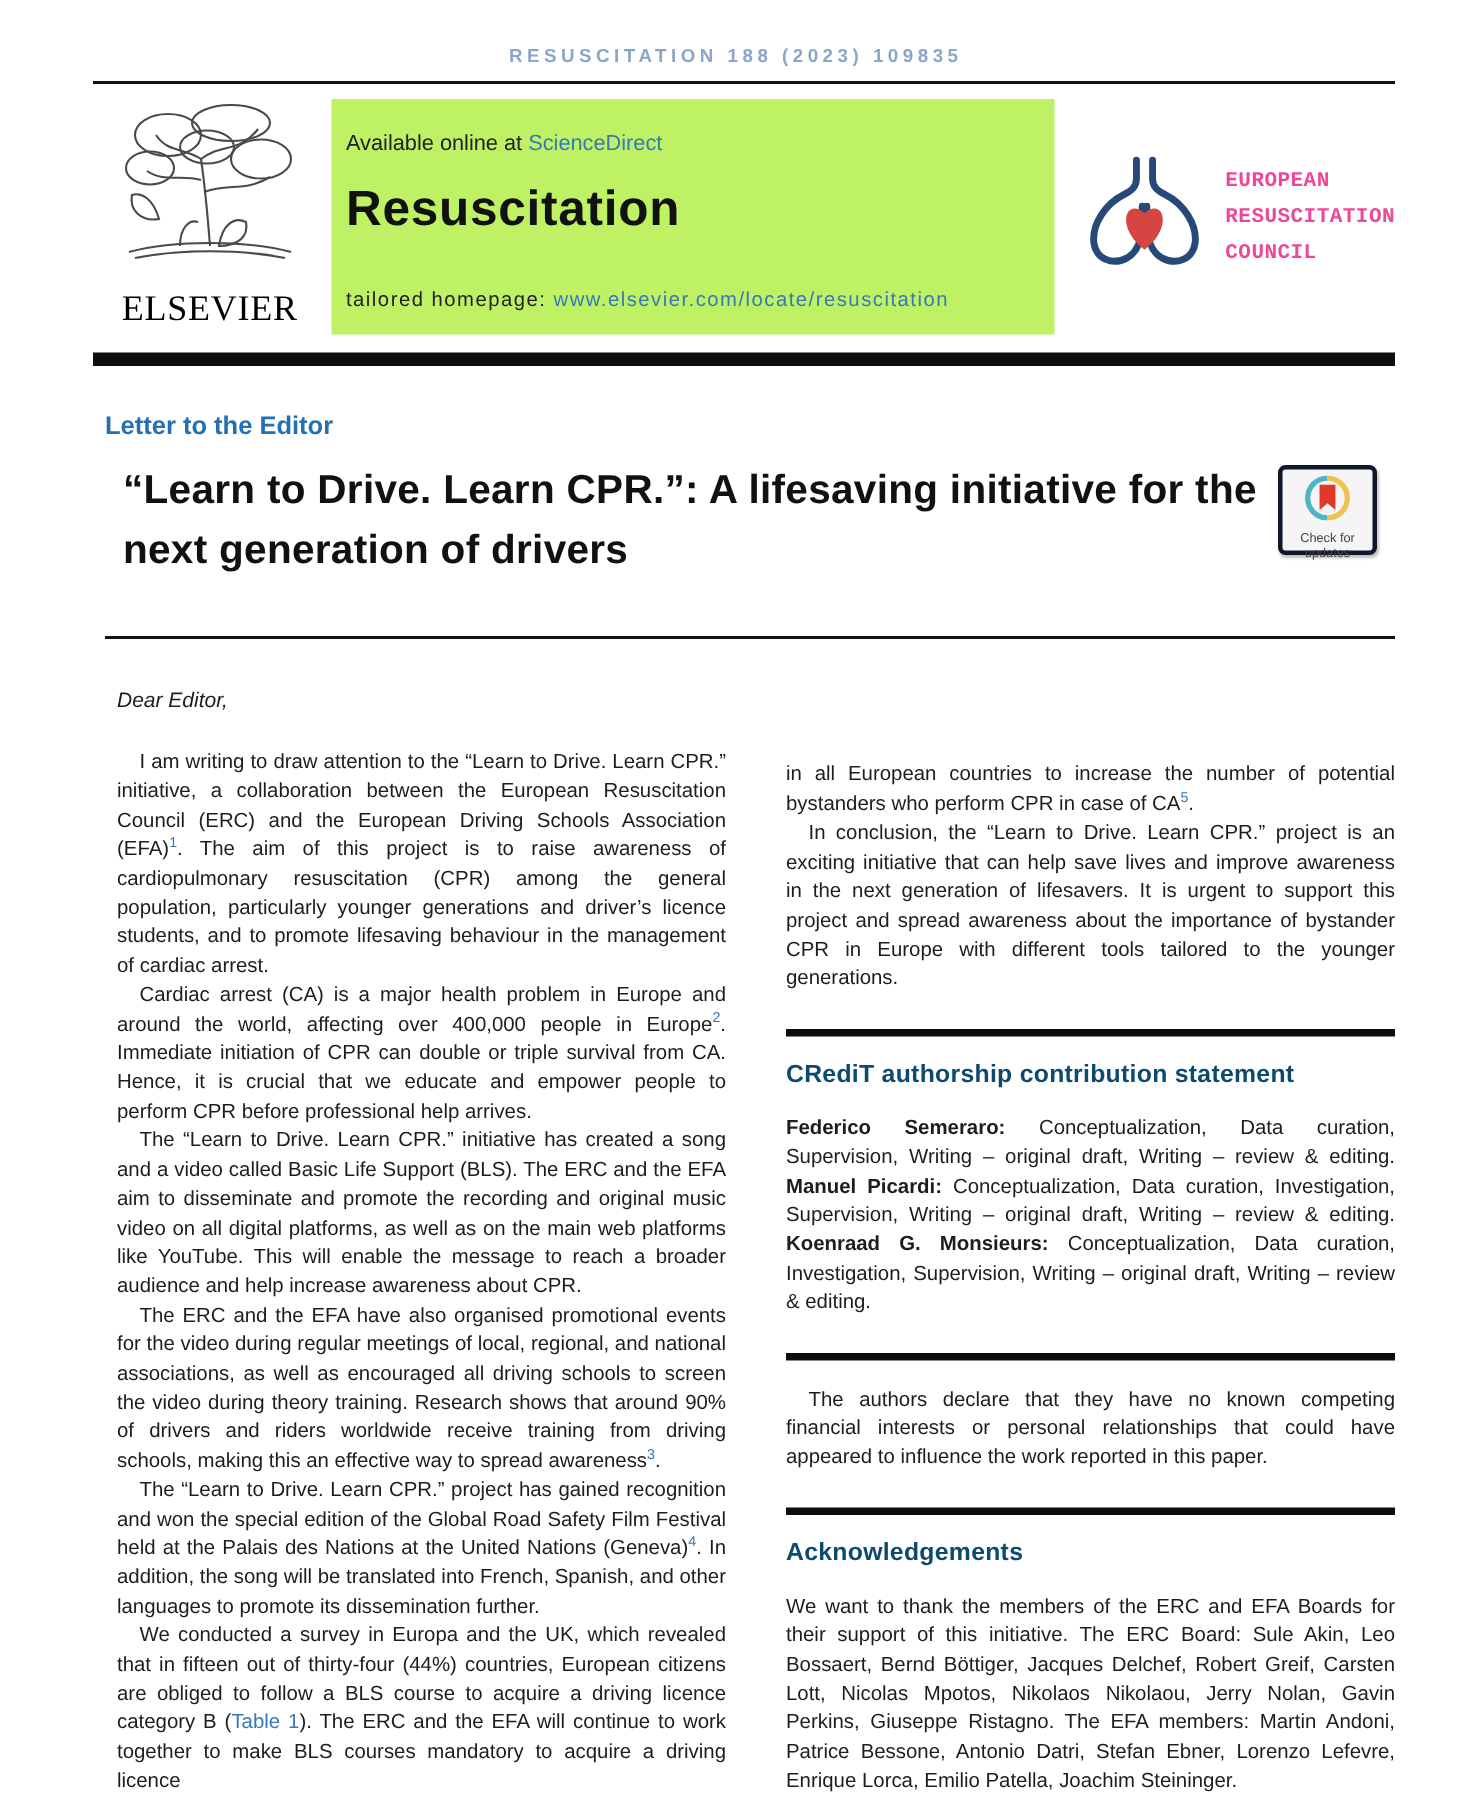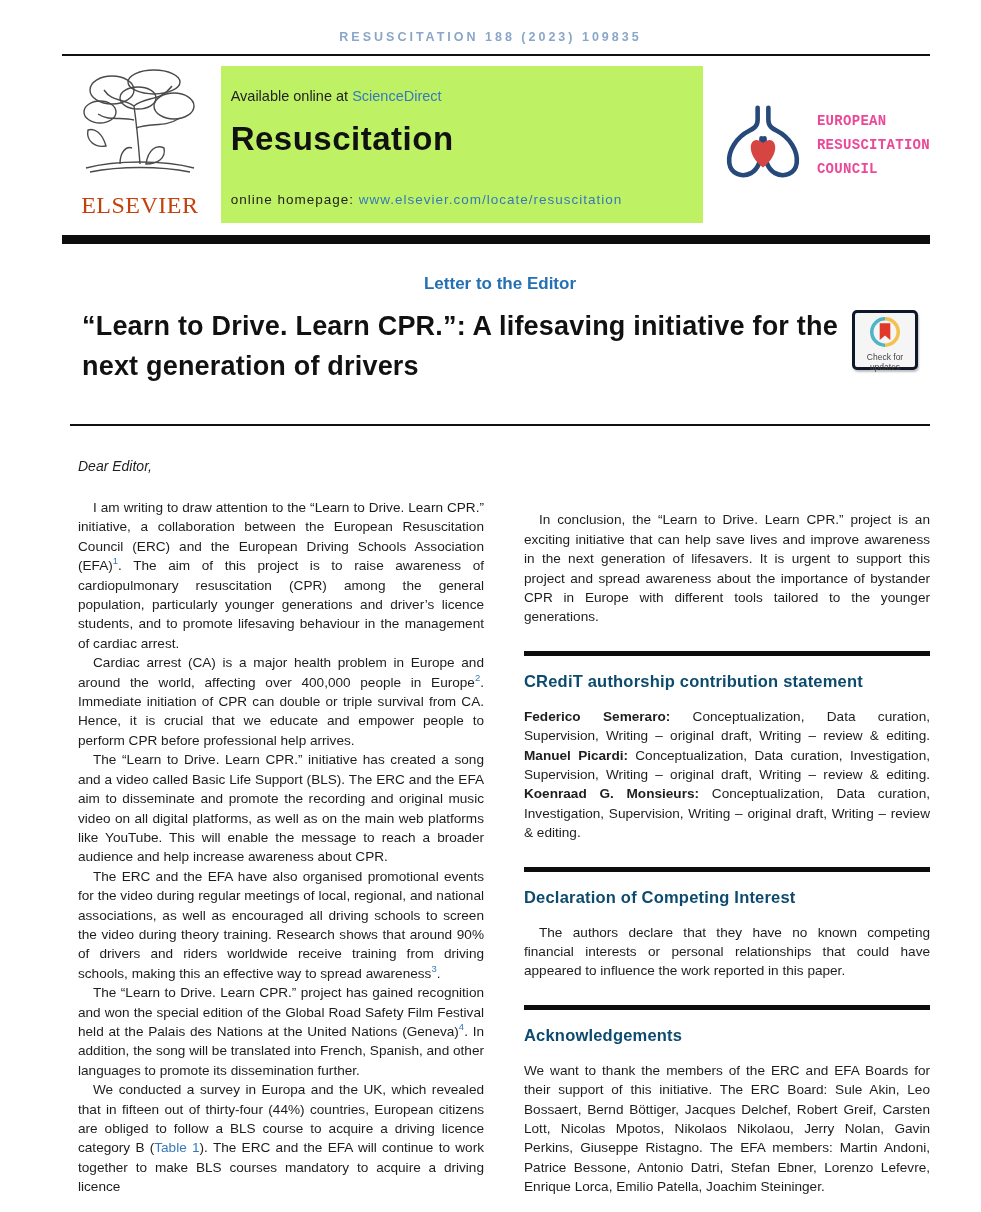--- a/index.html
+++ b/index.html
@@ -42,21 +42,21 @@
     align-items:stretch;
   }
   .elsevier-block {
     width:163px;
     display:flex; flex-direction:column; align-items:center;
     padding-top:2px;
   }
   .elsevier-wordmark {
     font-family:"Liberation Serif", serif;
     font-size:24px;
-    color:#c2410c;
+    color:#000000;
     letter-spacing:0.5px;
     margin-top:2px;
   }
   .gray-box {
     width:504px;
     background:#bef264;
     margin-left:3px;
     padding:22px 10px 16px 10px;
   }
   .avail-line { font-size:14.5px; color:#222; }
@@ -88,21 +88,20 @@
     letter-spacing:0.3px;
     font-family:Liberation Mono, monospace;
   }
 
   
   .letter-label {
     margin:30px 51px 0 70px;
     color:#2470b3;
     font-size:17px;
     font-weight:bold;
-    text-align:center;
   }
   .title-row {
     margin:12px 51px 0 70px;
     display:flex;
     justify-content:center;
     align-items:flex-start;
   }
   h1.article-title {
     width:770px;
     font-size:27px;
@@ -206,21 +205,21 @@
       <div class="elsevier-wordmark">ELSEVIER</div>
     </div>
 
     <div class="gray-box">
       <div class="avail-line">
         <span>Available online at</span>
         <span class="sciencedirect">ScienceDirect</span>
       </div>
       <div class="journal-title">Resuscitation</div>
       <div class="homepage-line">
-        <span>online homepage:</span>
+        <span>tailored homepage:</span>
         <span class="homepage-url">www.elsevier.com/locate/resuscitation</span>
       </div>
     </div>
 
     <div class="erc-block">
       <span>
         <svg width="92" height="84" viewBox="0 0 120 104">
           <g fill="none" stroke="#27497a" stroke-width="6" stroke-linecap="round">
             <path d="M53 6 L53 22 C53 30 48 33 42 36 C26 44 14 62 16 78 C18 92 32 98 45 91 C55 85 58 74 58 58 L58 46"></path>
             <path d="M67 6 L67 22 C67 30 72 33 78 36 C94 44 106 62 104 78 C102 92 88 98 75 91 C65 85 62 74 62 58 L62 46"></path>
@@ -264,34 +263,34 @@
           <p class="para indent"><span>Cardiac arrest (CA) is a major health problem in Europe and around the world, affecting over 400,000 people in Europe</span><sup>2</sup><span>. Immediate initiation of CPR can double or triple survival from CA. Hence, it is crucial that we educate and empower people to perform CPR before professional help arrives.</span></p>
           <p class="para indent"><span>The “Learn to Drive. Learn CPR.” initiative has created a song and a video called Basic Life Support (BLS). The ERC and the EFA aim to disseminate and promote the recording and original music video on all digital platforms, as well as on the main web platforms like YouTube. This will enable the message to reach a broader audience and help increase awareness about CPR.</span></p>
           <p class="para indent"><span>The ERC and the EFA have also organised promotional events for the video during regular meetings of local, regional, and national associations, as well as encouraged all driving schools to screen the video during theory training. Research shows that around 90% of drivers and riders worldwide receive training from driving schools, making this an effective way to spread awareness</span><sup>3</sup><span>.</span></p>
           <p class="para indent"><span>The “Learn to Drive. Learn CPR.” project has gained recognition and won the special edition of the Global Road Safety Film Festival held at the Palais des Nations at the United Nations (Geneva)</span><sup>4</sup><span>. In addition, the song will be translated into French, Spanish, and other languages to promote its dissemination further.</span></p>
           <p class="para indent"><span>We conducted a survey in Europa and the UK, which revealed that in fifteen out of thirty-four (44%) countries, European citizens are obliged to follow a BLS course to acquire a driving licence category B (</span><a class="inlink">Table 1</a><span>). The ERC and the EFA will continue to work together to make BLS courses mandatory to acquire a driving licence</span></p>
         </div>
     </div>
 
     <div class="col">
       <div class="right-intro">
+          <p class="para"><span>in all European countries to increase the number of potential bystanders who perform CPR in case of CA</span><sup>5</sup><span>.</span></p>
           <p class="para indent"><span>In conclusion, the “Learn to Drive. Learn CPR.” project is an exciting initiative that can help save lives and improve awareness in the next generation of lifesavers. It is urgent to support this project and spread awareness about the importance of bystander CPR in Europe with different tools tailored to the younger generations.</span></p>
         </div>
 
       <section>
         <div class="section-rule"></div>
         <h2 class="section-heading">CRediT authorship contribution statement</h2>
         <div class="section-body">
             <p class="para"><strong>Federico Semeraro:</strong><span> Conceptualization, Data curation, Supervision, Writing – original draft, Writing – review &amp; editing. </span><strong>Manuel Picardi:</strong><span> Conceptualization, Data curation, Investigation, Supervision, Writing – original draft, Writing – review &amp; editing. </span><strong>Koenraad G. Monsieurs:</strong><span> Conceptualization, Data curation, Investigation, Supervision, Writing – original draft, Writing – review &amp; editing.</span></p>
           </div>
       </section>
 
       <section>
         <div class="section-rule"></div>
-        <h2 class="section-heading">Declaration of Competing Interest</h2>
         <div class="section-body">
             <p class="para indent"><span>The authors declare that they have no known competing financial interests or personal relationships that could have appeared to influence the work reported in this paper.</span></p>
           </div>
       </section>
 
       <section>
         <div class="section-rule"></div>
         <h2 class="section-heading">Acknowledgements</h2>
         <div class="section-body">
             <p class="para"><span>We want to thank the members of the ERC and EFA Boards for their support of this initiative. The ERC Board: Sule Akin, Leo Bossaert, Bernd Böttiger, Jacques Delchef, Robert Greif, Carsten Lott, Nicolas Mpotos, Nikolaos Nikolaou, Jerry Nolan, Gavin Perkins, Giuseppe Ristagno. The EFA members: Martin Andoni, Patrice Bessone, Antonio Datri, Stefan Ebner, Lorenzo Lefevre, Enrique Lorca, Emilio Patella, Joachim Steininger.</span></p>

